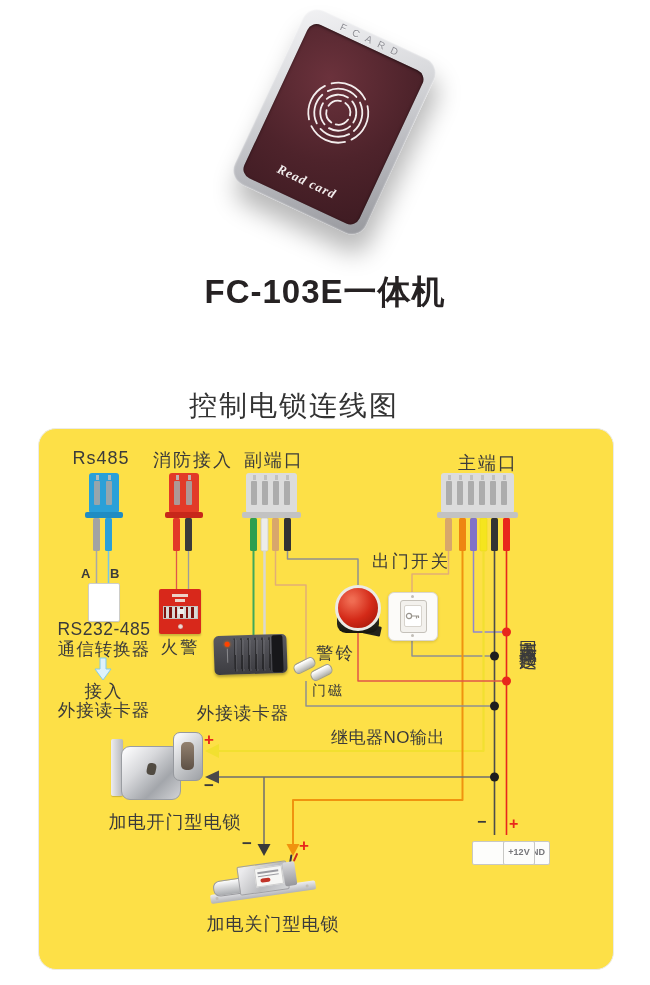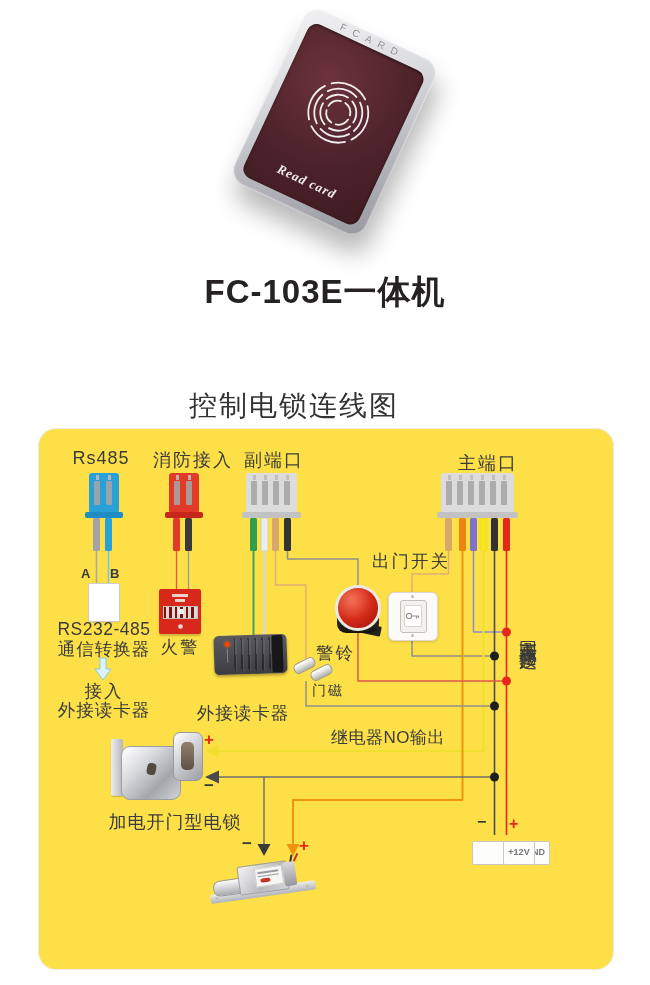--- a/index.html
+++ b/index.html
@@ -354,20 +354,21 @@
       <div id="lock2-cyl"></div>
       <div id="lock2-body">
         <div id="lock2-sticker">
           <div class="sticker-line" style="top:3px;"></div>
           <div class="sticker-line" style="top:6.5px;"></div>
           <div id="lock2-logo"></div>
         </div>
       </div>
       <div id="lock2-cap"></div>
     </div>
+    <div class="dlabel center" style="left:158px;top:483px;width:152px;letter-spacing:1px;">加电关门型电锁</div>
 
     <div class="sign sign-dark" style="left:438px;top:384px;font-size:16px;">−</div>
     <div class="sign sign-red" style="left:470px;top:386px;font-size:16px;">+</div>
     <div class="psu-term" style="left:433px;top:412px;width:28px;height:22px;padding-left:48px;">GND</div>
     <div class="psu-term" style="left:464px;top:412px;width:30px;height:22px;">+12V</div>
 
   </div>
 </div>
 
 </body></html>

